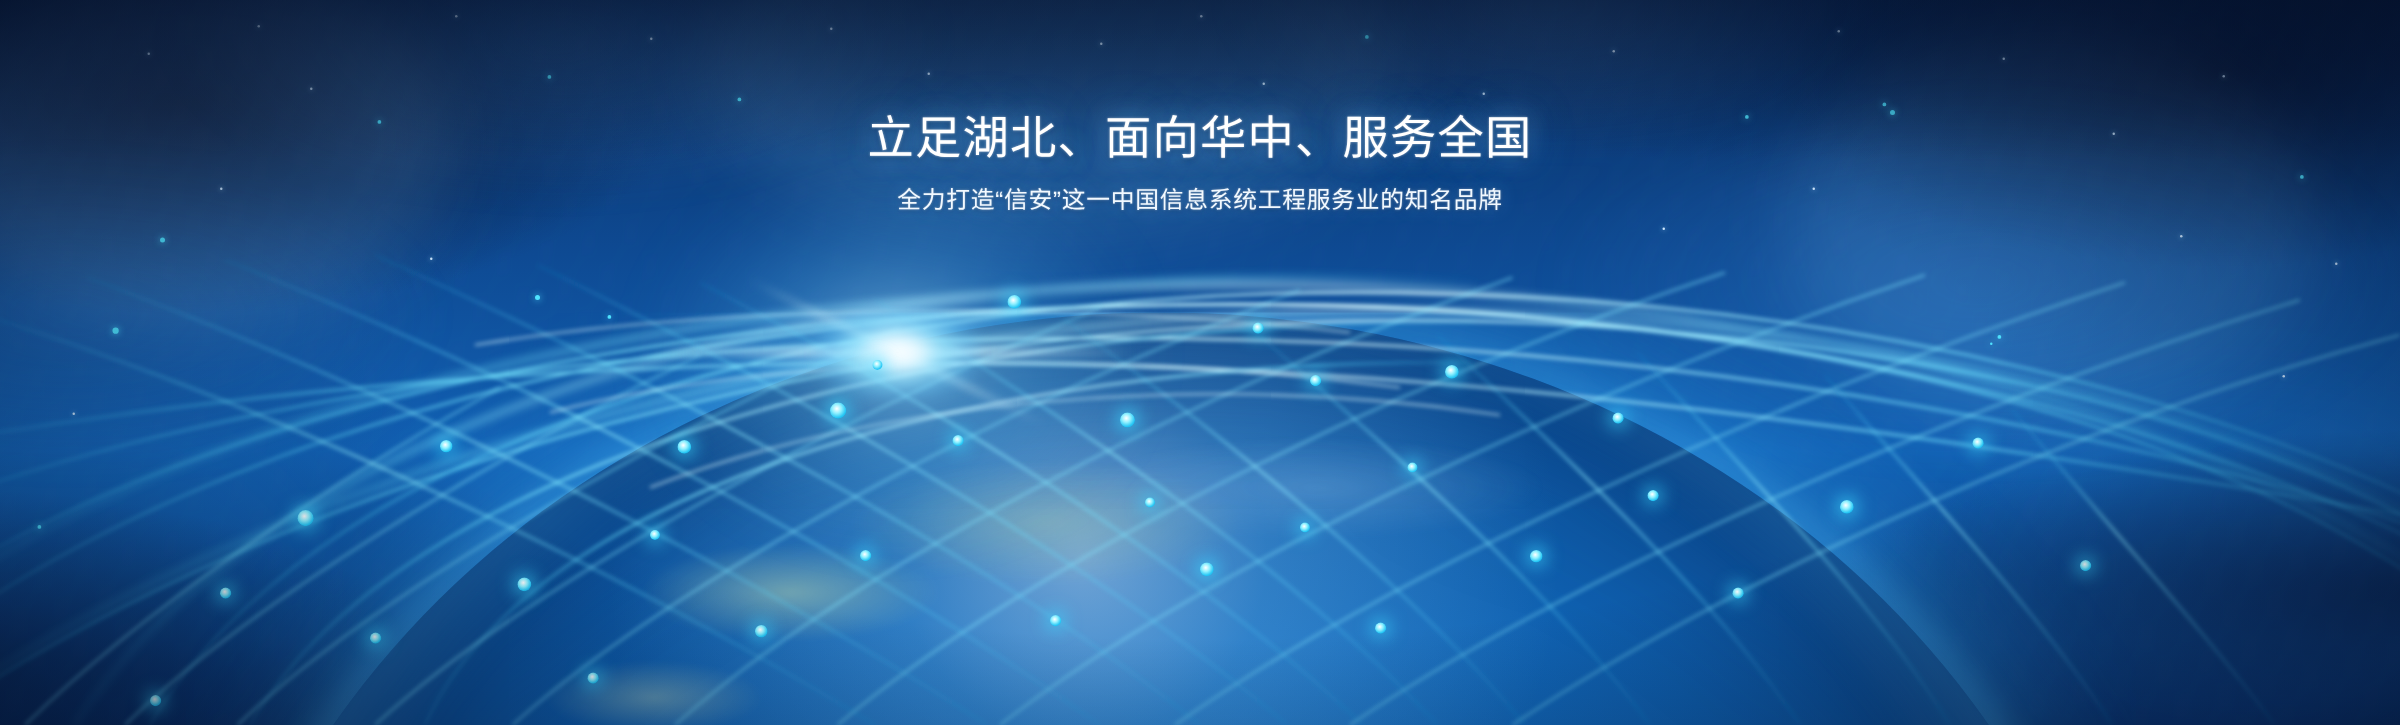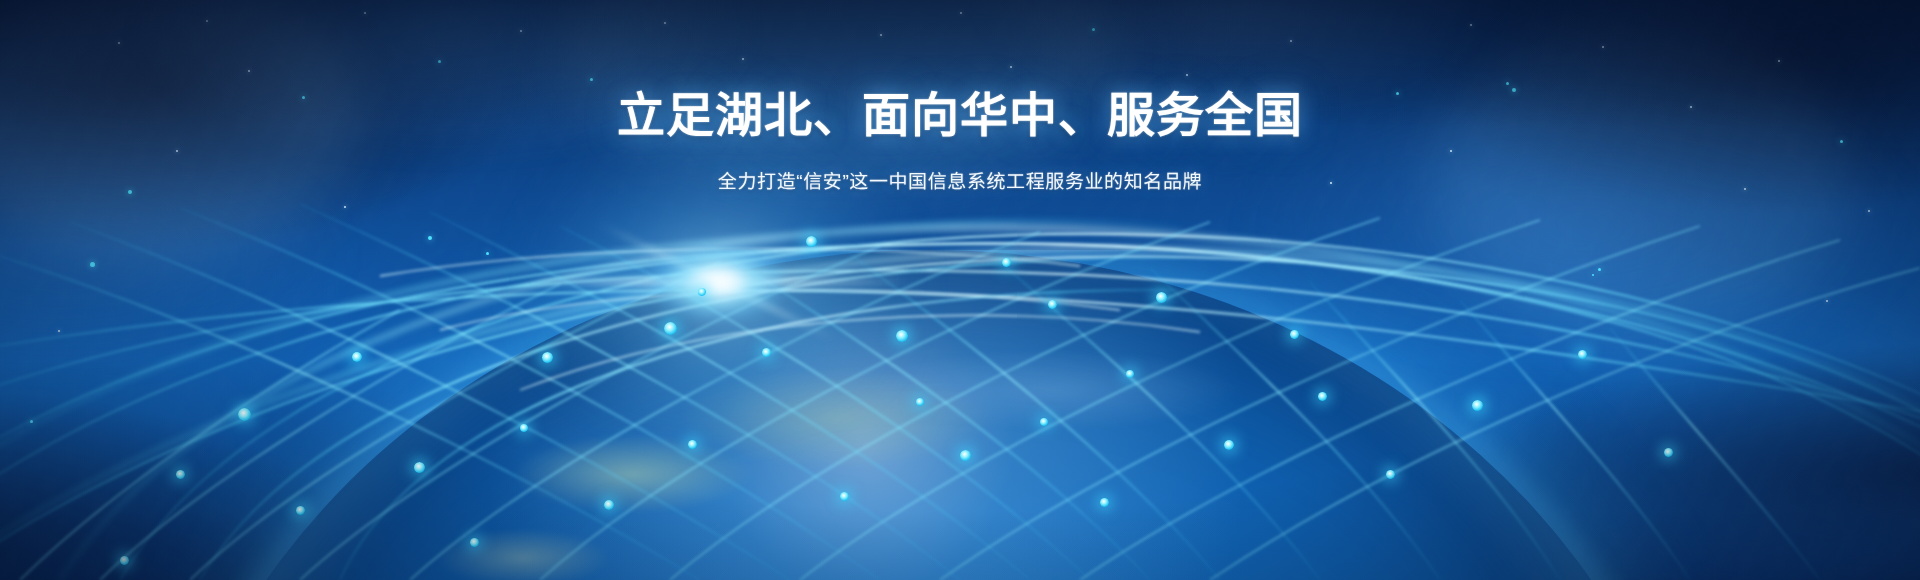--- a/index.html
+++ b/index.html
@@ -149,33 +149,33 @@
   }
 
   
   .copy{
     position:absolute;left:0;right:0;top:92px;
     text-align:center;
     color:#ffffff;
   }
   .headline{
     margin:0;
-    font-size:48px;
+    font-size:37px;
     line-height:1;
-    font-weight:700;
+    font-weight:400;
     letter-spacing:1px;
     color:#ffffff;
     text-shadow:
       0 0 2px rgba(255,255,255,.55),
       0 0 18px rgba(120,200,255,.55),
       0 0 40px rgba(60,160,240,.40),
       0 2px 6px rgba(4,22,56,.55);
   }
   .subline{
-    margin:32px 0 0 0;
+    margin:22px 0 0 0;
     font-size:19px;
     line-height:1;
     font-weight:400;
     letter-spacing:.6px;
     color:#f2f9ff;
     text-shadow:
       0 0 2px rgba(255,255,255,.45),
       0 0 14px rgba(110,195,255,.48),
       0 1px 4px rgba(4,22,56,.55);
   }

